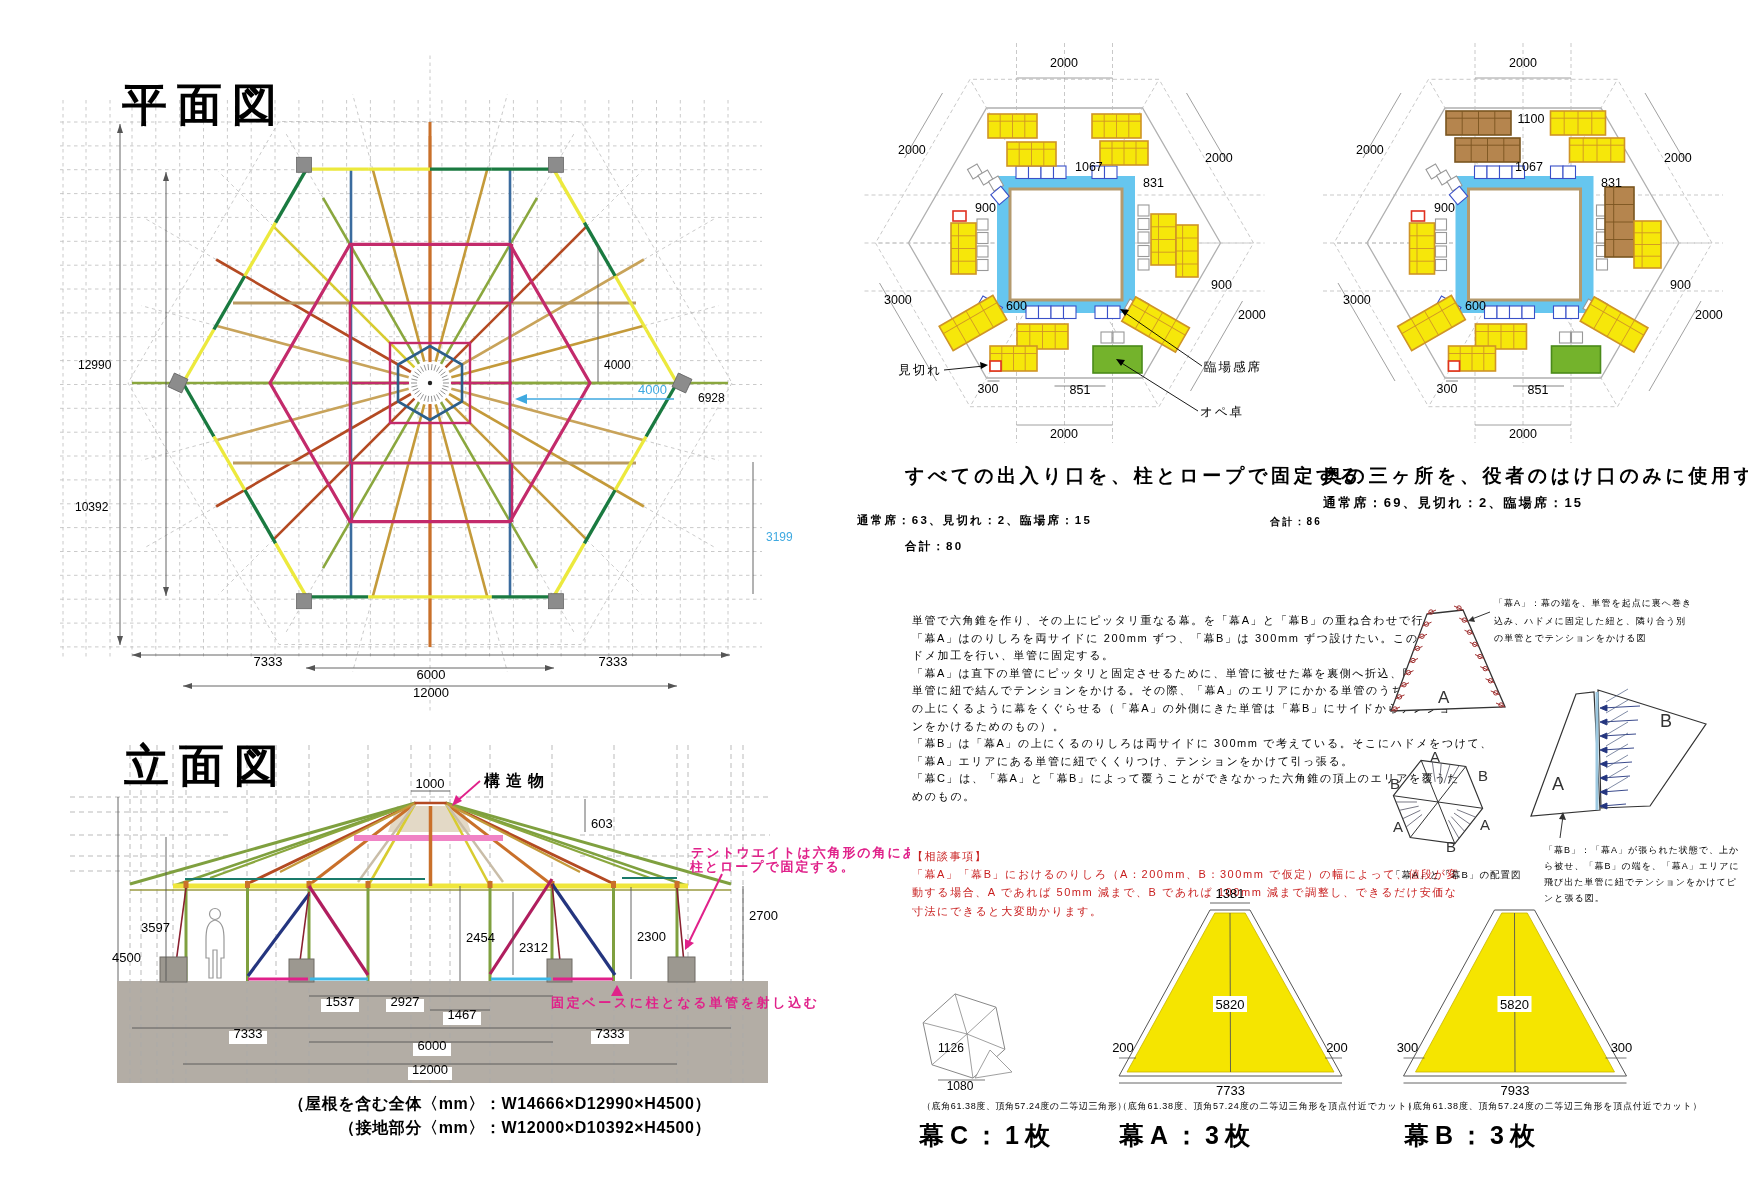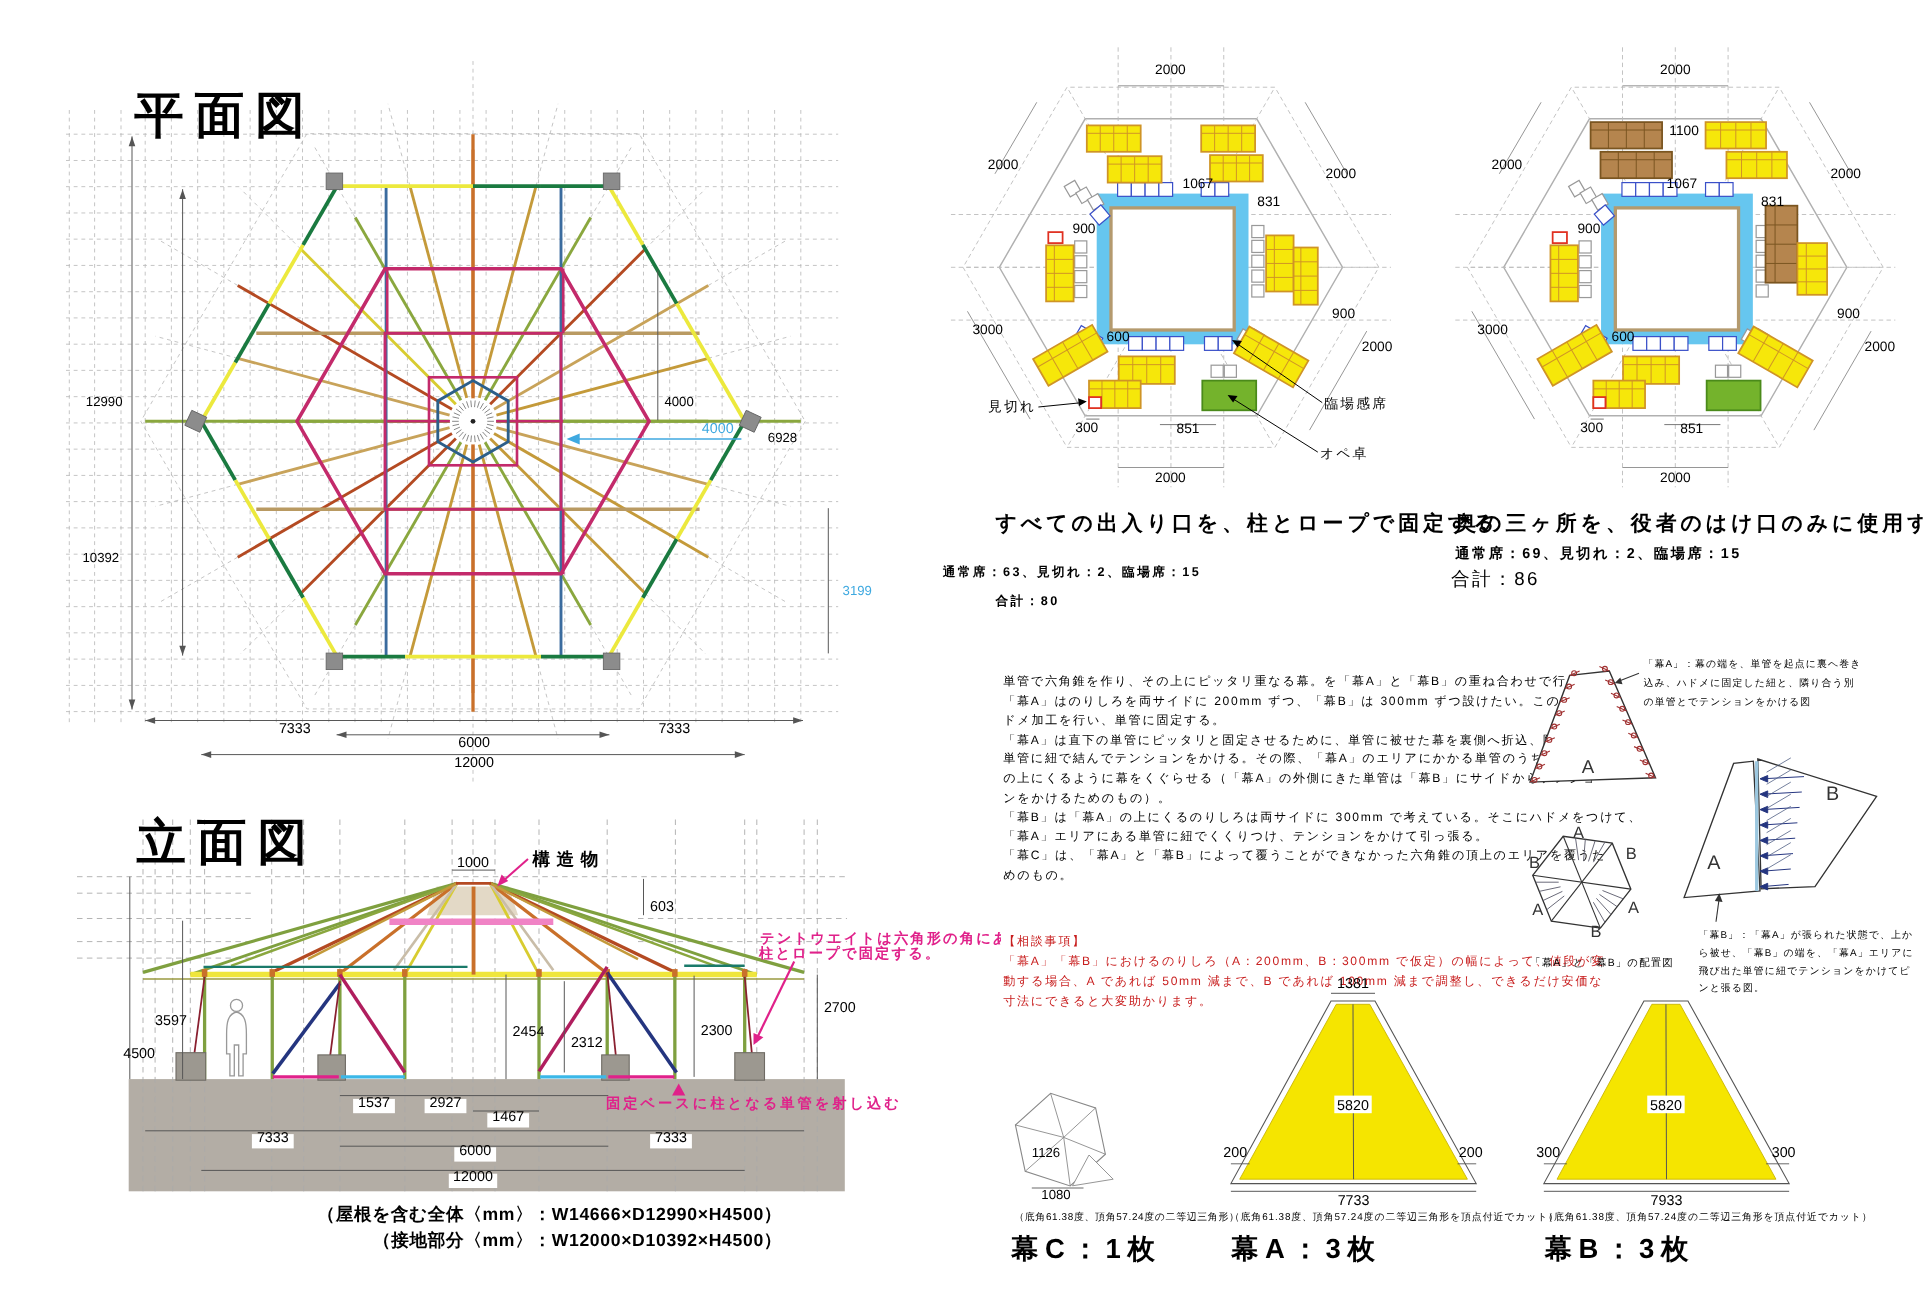--- a/index.html
+++ b/index.html
@@ -696,21 +696,21 @@
 <text x="1538.0" y="394.0" font-size="12.5" fill="#000" font-weight="normal" text-anchor="middle">851</text>
 <text x="1523.0" y="438.0" font-size="12.5" fill="#000" font-weight="normal" text-anchor="middle">2000</text>
 </svg>
 
 <div class="jp" style="left:905px;top:463px;font-size:19px;letter-spacing:3.6px;font-weight:bold;">すべての出入り口を、柱とロープで固定する</div>
 <div class="jp" style="left:857px;top:494px;font-size:11.5px;letter-spacing:2.2px;font-weight:bold;margin-top:19px;">通常席：63、見切れ：2、臨場席：15</div>
 <div class="jp" style="left:905px;top:515px;font-size:11.5px;letter-spacing:2.2px;font-weight:bold;margin-top:24px;">合計：80</div>
 
 <div class="jp" style="left:1323px;top:463px;font-size:19px;letter-spacing:3.6px;font-weight:bold;">奥の三ヶ所を、役者のはけ口のみに使用する場合</div>
 <div class="jp" style="left:1323px;top:494px;font-size:13px;letter-spacing:2.2px;font-weight:bold;">通常席：69、見切れ：2、臨場席：15</div>
-<div class="jp" style="left:1319px;top:515px;font-size:17px;letter-spacing:2.2px;font-weight:normal;">合計：86</div>
+<div class="jp" style="left:1270px;top:515px;font-size:10px;letter-spacing:2.2px;font-weight:bold;">合計：86</div>
 
 <div class="jp" style="left:912px;top:612px;font-size:11px;letter-spacing:1.55px;line-height:17.6px;">単管で六角錐を作り、その上にピッタリ重なる幕。を「幕A」と「幕B」の重ね合わせで行う。<br>「幕A」はのりしろを両サイドに 200mm ずつ、「幕B」は 300mm ずつ設けたい。この箇所にハ<br>ドメ加工を行い、単管に固定する。<br>「幕A」は直下の単管にピッタリと固定させるために、単管に被せた幕を裏側へ折込、隣り合う<br>単管に紐で結んでテンションをかける。その際、「幕A」のエリアにかかる単管のうち1本を幕<br>の上にくるように幕をくぐらせる（「幕A」の外側にきた単管は「幕B」にサイドからテンショ<br>ンをかけるためのもの）。<br>「幕B」は「幕A」の上にくるのりしろは両サイドに 300mm で考えている。そこにハドメをつけて、<br>「幕A」エリアにある単管に紐でくくりつけ、テンションをかけて引っ張る。<br>「幕C」は、「幕A」と「幕B」によって覆うことができなかった六角錐の頂上のエリアを覆うた<br>めのもの。</div>
 
 <div class="jp" style="left:912px;top:827px;font-size:11px;letter-spacing:1.55px;line-height:18.2px;color:#c81e1e;margin-top:20px;">【相談事項】<br>「幕A」「幕B」におけるのりしろ（A：200mm、B：300mm で仮定）の幅によって、値段が変<br>動する場合、A であれば 50mm 減まで、B であれば 100mm 減まで調整し、できるだけ安価な<br>寸法にできると大変助かります。</div>
 <svg width="390" height="340" viewBox="0 0 390 340" style="left:1358px;top:580px">
 
 <polygon points="69,34 105,30 147,127 33,131" fill="#fff" stroke="#333" stroke-width="1.3"></polygon>
 <g stroke="#a03030" stroke-width="1">
         <line x1="69.0" y1="34.0" x2="78.0" y2="30.0"></line>
         <circle cx="73.0" cy="32.0" r="2.2" fill="none"></circle>

